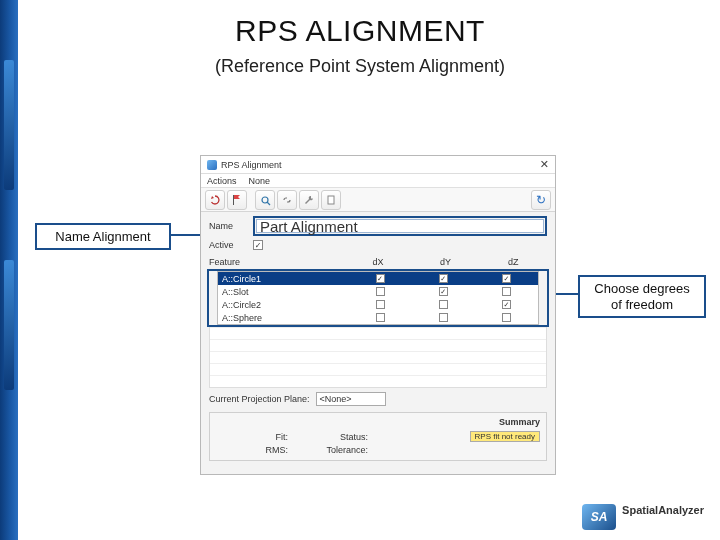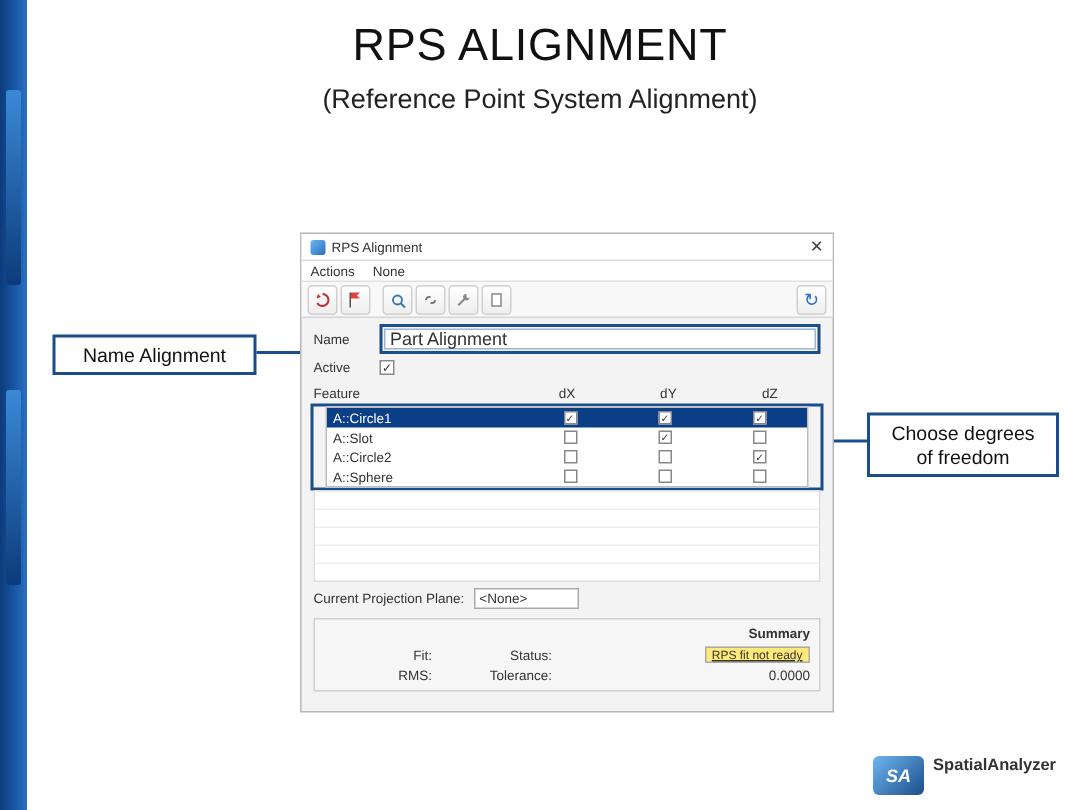--- a/index.html
+++ b/index.html
@@ -24,40 +24,40 @@
   .dlg-titlebar .sq { width:10px;height:10px;background:linear-gradient(135deg,#6fb6f0,#2a6fc0);border-radius:2px;}
   .close { font-size:11px; color:#444;}
   .menubar { height:14px; padding:0 6px; display:flex; gap:12px; align-items:center; background:#fff; border-bottom:1px solid #e0e0e0;}
   .toolbar { height:24px; display:flex; align-items:center; padding:2px 4px; background:#f8f8f8; border-bottom:1px solid #d5d5d5; gap:2px;}
   .tbtn { width:20px;height:20px; border:1px solid #cfcfcf; border-radius:3px; background:linear-gradient(#fff,#eee); display:flex;align-items:center;justify-content:center; font-size:10px;}
   .tbtn svg{width:12px;height:12px;}
   .spacer{flex:1;}
   .rowpad{ padding:4px 8px;}
   .field-row{ display:flex; align-items:center; gap:6px;}
   .field-label{ width:38px; font-size:9px;}
-  .field-input{ flex:1; height:14px; border:1px solid #9db6d4; background:#fff; padding:0 3px; font-size:12px; display:flex; align-items:center;}
+  .field-input{ flex:1; height:14px; border:1px solid #9db6d4; background:#fff; padding:0 3px; font-size:15px; display:flex; align-items:center;}
   .field-box-outline{ border:2px solid #1a4e8b; padding:1px;}
   .checkbox{ width:10px;height:10px;border:1px solid #888;background:#fff;display:inline-flex;align-items:center;justify-content:center;font-size:8px;color:#333;}
   .feat-head{ display:flex; padding:3px 8px 2px 8px; font-size:9px;}
   .feat-head .c1{ flex:1.2;} .feat-head .c{ flex:.6; text-align:center;}
   .feat-table{ margin:0 8px; border:1px solid #bbb; background:#fff;}
   .feat-outline{ margin:0 6px; border:2px solid #1a4e8b; padding:0;}
   .frow{ display:flex; height:13px; align-items:center;}
   .frow.sel{ background:#0a3e86; color:#fff;}
   .frow .c1{ flex:1.2; padding-left:4px;} .frow .c{ flex:.6; display:flex; justify-content:center;}
   .ck{ width:9px;height:9px;border:1px solid #888;background:#fff;display:inline-flex;align-items:center;justify-content:center;font-size:7px;color:#333;}
   .empty-rows{ margin:0 8px; border-left:1px solid #ddd;border-right:1px solid #ddd;border-bottom:1px solid #ddd; background:#fff;}
   .erow{ height:12px; border-top:1px solid #eee;}
   .proj-row{ padding:4px 8px; display:flex; align-items:center; gap:6px; font-size:9px;}
   .proj-row .sel{ border:1px solid #aaa; background:#fff; padding:0 3px; height:14px; display:flex; align-items:center; min-width:70px;}
   .summary{ margin:2px 8px 0 8px; border:1px solid #cfcfcf; background:#f6f6f6; padding:4px 6px;text-align:right;}
   .summary h6{ font-size:9px; font-weight:bold; margin-bottom:3px;}
   .srow{ display:flex; font-size:9px; height:13px; align-items:center;}
   .srow .l1{ width:72px;} .srow .l2{ width:80px;} .srow .v{ flex:1;}
-  .badge{ display:inline-block; border:1px solid #aaa; background:#ffe97a; padding:0 4px; font-size:8px;text-decoration:underline;}
+  .badge{ display:inline-block; border:1px solid #aaa; background:#ffe97a; padding:0 4px; font-size:8px;}
   .footer-logo{ position:absolute; right:16px; bottom:10px; display:flex; gap:6px;}
   .logo-mark{ width:34px;height:26px; background:linear-gradient(135deg,#6fb6f0,#1a4e8b); border-radius:4px; position:relative;}
   .logo-mark::after{content:"SA"; position:absolute; inset:0; display:flex;align-items:center;justify-content:center;color:#fff;font-size:12px;font-style:italic;font-weight:bold;}
   .logo-txt{ font-size:11px; color:#333; font-weight:bold;}
 </style>
 </head>
 <body>
 
 <div class="left-stripe"></div>
 <div class="title">RPS ALIGNMENT</div>
@@ -207,21 +207,20 @@
     <h6>Summary</h6>
     <div id="summary-body">
         <div class="srow">
           <span class="l1">Fit:</span>
           <span class="l2">Status:</span>
           <span class="v"><span class="badge">RPS fit not ready</span></span>
         </div>
         <div class="srow">
           <span class="l1">RMS:</span>
           <span class="l2">Tolerance:</span>
-          <span class="v">0.0000</span>
         </div>
       </div>
   </div>
 </div>
 
 <div class="footer-logo">
   <div class="logo-mark"></div>
   <div class="logo-txt"><span>SpatialAnalyzer</span></div>
 </div>
 

